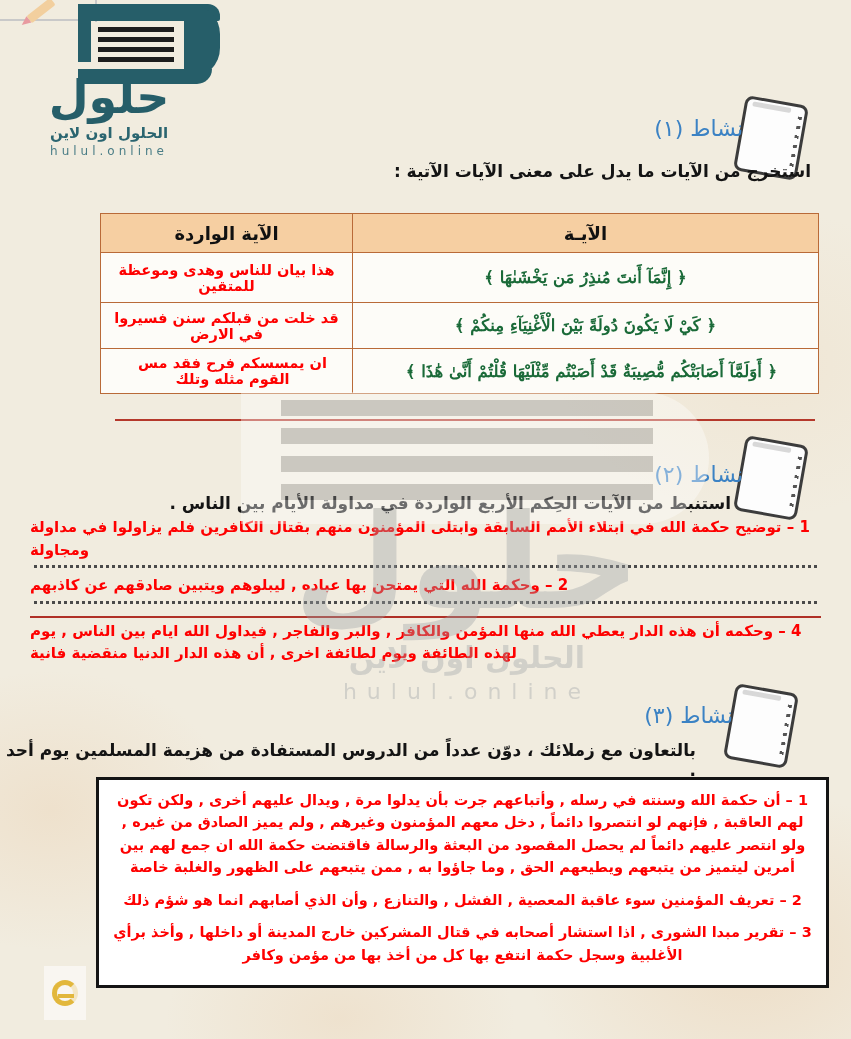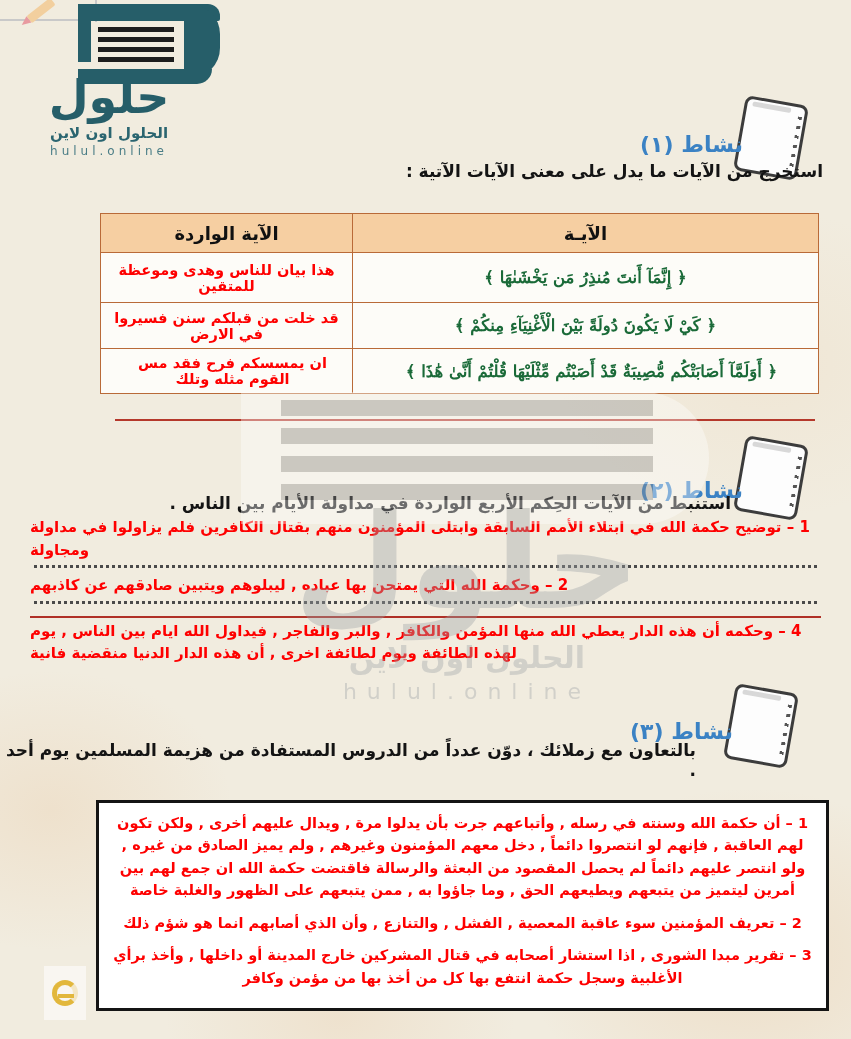--- a/index.html
+++ b/index.html
@@ -38,21 +38,21 @@
   .logo-domain { color:#4a7d86; font-size:12px; text-align:center; width:190px; letter-spacing:4px; margin-top:2px; }
 
   
   .notepad { position:absolute; width:64px; height:76px; background:#fdfdfd; border:3.5px solid #3c3c3c;
              border-radius:8px; transform:rotate(10deg); z-index:5; }
   .notepad .np-top { position:absolute; top:2px; left:5px; right:14px; height:5px; background:#d8d8d8; border-radius:2px; }
   .notepad .np-dots { position:absolute; top:9px; bottom:5px; right:2px; width:4px;
              background-image:repeating-linear-gradient(#555 0 3px, transparent 3px 9.5px); }
 
   
-  .act-title { position:absolute; color:#3b82c4; font-size:22px; font-weight:bold; direction:rtl; z-index:10;margin-top:16px; }
+  .act-title { position:absolute; color:#3b82c4; font-size:22px; font-weight:normal; direction:rtl; z-index:10; }
   .inst { position:absolute; color:#141414; font-size:17px; font-weight:bold; direction:rtl;
           text-align:right; z-index:10; }
 
   
   .vtable { position:absolute; top:213px; left:100px; width:719px; border-collapse:collapse;
             direction:rtl; z-index:10; }
   .vtable th, .vtable td { border:1.8px solid #b96a38; }
   .vtable th { background:#f6cfa2; color:#111; font-size:18px; font-weight:bold; height:39px; }
   .vtable td { background:#fdfcf8; text-align:center; padding:4px 8px; }
   .td-verse { width:466px; color:#1a6a38; font-weight:bold; font-size:16.5px;
@@ -63,21 +63,21 @@
   .red-divider { position:absolute; top:419px; left:115px; width:700px; height:2px; background:#b5382b; z-index:10; }
 
   
   .act2-flow { position:absolute; top:516px; left:30px; width:791px; direction:rtl; z-index:10; }
   .act2-item { color:#fe0000; font-size:15px; font-weight:bold; text-align:left; line-height:1.5;
                padding-right:8px; }
   .dotline { height:2px; border-bottom:3px dotted #4a4a4a; margin:4px 4px 6px 4px; }
   .solidline { height:2px; background:#b03026; margin:12px 0 2px 0; }
 
   
-  .ansbox { position:absolute; top:800px; left:96px; width:733px; height:211px; background:#fff;
+  .ansbox { position:absolute; top:777px; left:96px; width:733px; height:211px; background:#fff;
             border:3px solid #141414; z-index:10; padding:9px 13px; direction:rtl; }
   .ansbox p { color:#fe0000; font-size:14.5px; font-weight:bold; text-align:center; line-height:1.55;
               margin-bottom:10px; }
 
   
   .watermark { position:absolute; left:213px; top:392px; width:508px; height:330px; opacity:.38;
                z-index:60; pointer-events:none; }
   .wm-book { position:absolute; left:28px; top:0; width:468px; height:132px; background:#fff;
              border-radius:0 85px 85px 0; padding:8px 0 0 40px; }
   .wm-stripe { width:372px; height:16px; background:#8f8f8f; margin-bottom:12px; }
@@ -127,21 +127,21 @@
     <div class="logo-title">حلول</div>
     <div class="logo-sub">الحلول اون لاين</div>
     <div class="logo-domain">hulul.online</div>
   </div>
 
   <div class="notepad" style="top:100px; right:48px;">
     <div class="np-top"></div>
     <div class="np-dots"></div>
   </div>
   <div class="act-title" style="top:116px; right:108px;">نشاط (١)</div>
-  <div class="inst" style="top:161px; right:28px;margin-left:36px;">استخرج من الآيات ما يدل على معنى الآيات الآتية :</div>
+  <div class="inst" style="top:161px; right:40px;margin-left:36px;">استخرج من الآيات ما يدل على معنى الآيات الآتية :</div>
 
   <table class="vtable">
     <tbody>
         <tr>
       <th class="td-verse-h" style="width:466px;">الآيـة</th>
       <th>الآية الواردة</th>
     </tr>
     <tr class="row1">
       <td class="td-verse">﴿ إِنَّمَآ أَنتَ مُنذِرُ مَن يَخْشَىٰهَا ﴾</td>
       <td class="td-ans">هذا بيان للناس وهدى وموعظة للمتقين</td>

